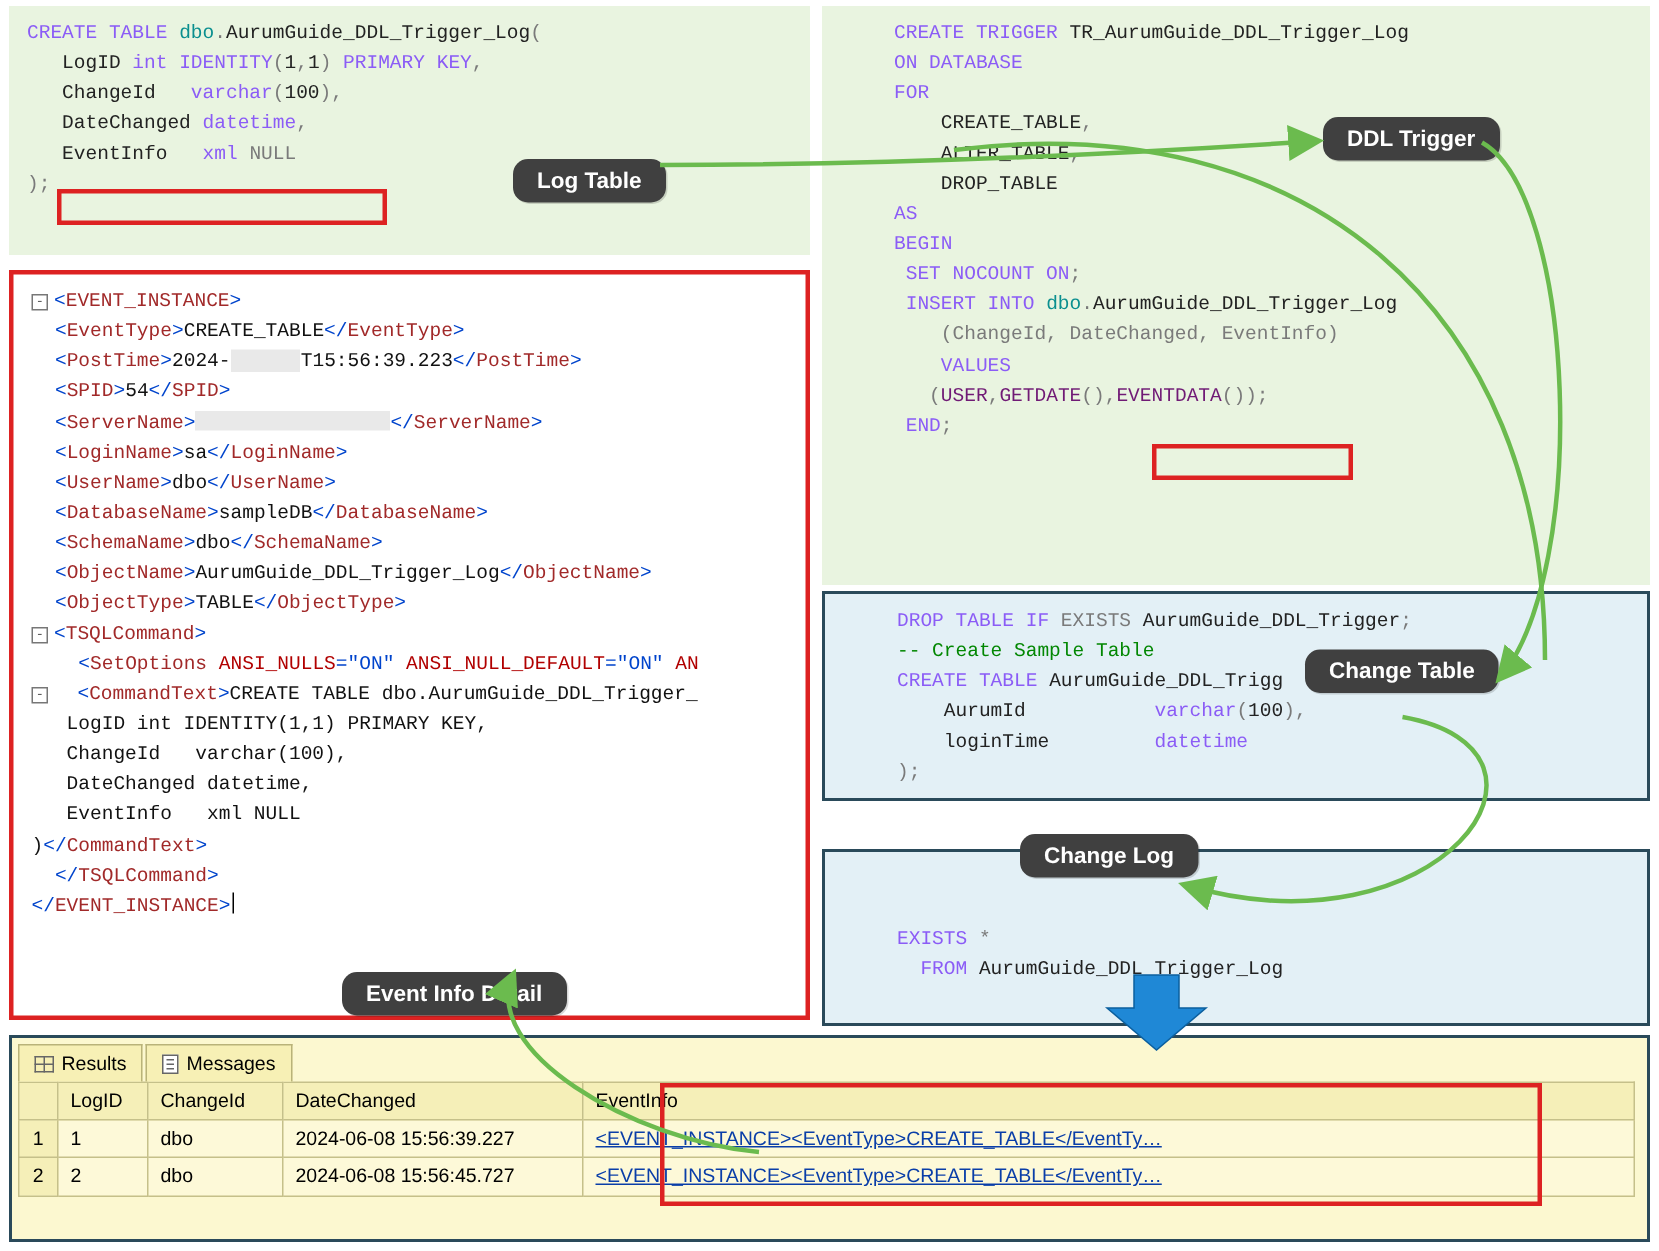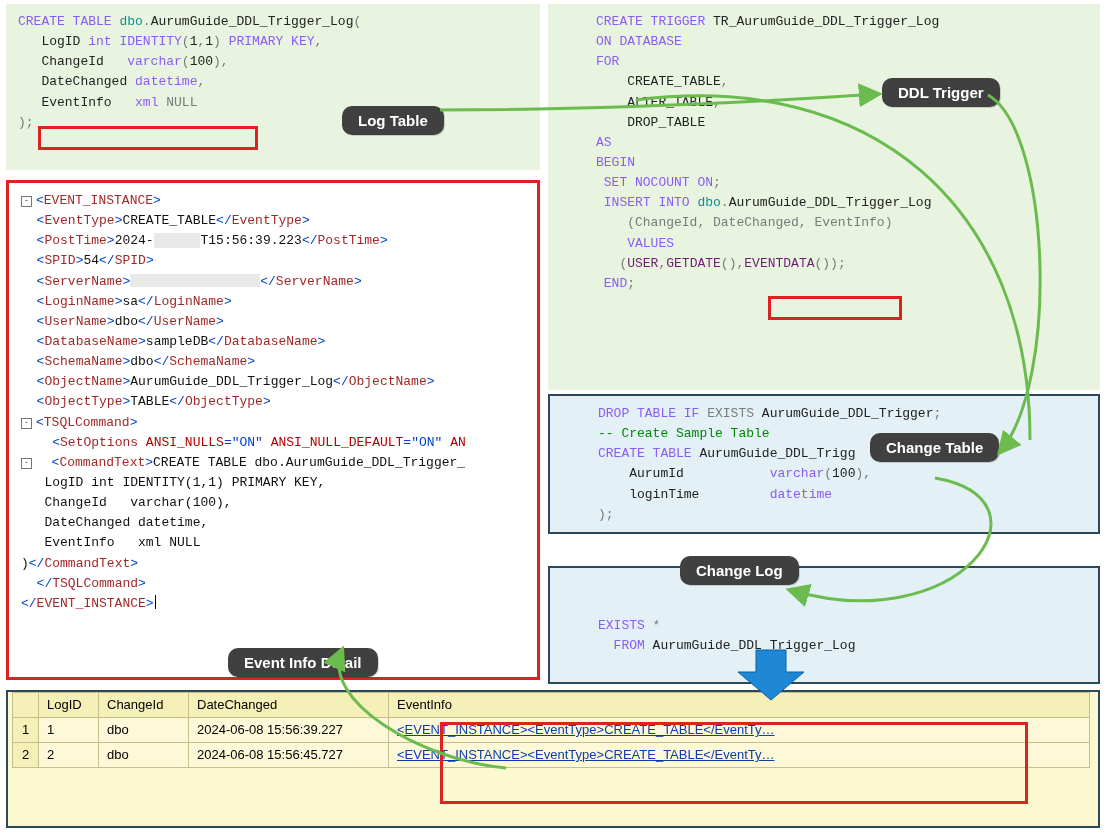--- a/index.html
+++ b/index.html
@@ -189,20 +189,30 @@
 <span class="kw-black">    loginTime         </span><span class="kw-blue">datetime</span>
 <span class="kw-gray">);</span></pre>
 </div>
 
 <div class="panel blue-bg" style="left:548px; top:566px; width:552px; height:118px; border:2px solid #2a4a5a;">
 <pre style="padding-left:36px;padding-top:40px"><span class="kw-blue">EXISTS </span><span class="kw-gray">*</span>
 <span class="kw-blue">  FROM </span><span class="kw-black">AurumGuide_DDL_Trigger_Log</span></pre>
 </div>
 
 <div class="panel yellow-bg" style="left:6px; top:690px; width:1094px; height:138px; border:2px solid #2a4a5a; padding:0;">
+  <div class="tabs">
+    <div class="tab">
+      <span class="icon-grid"></span>
+      <span>Results</span>
+    </div>
+    <div class="tab">
+      <span class="icon-msg"></span>
+      <span>Messages</span>
+    </div>
+  </div>
   <table class="grid">
     <tbody>
         <tr>
       <th class="rownum"></th>
       <th style="width:60px">LogID</th>
       <th style="width:90px">ChangeId</th>
       <th style="width:200px">DateChanged</th>
       <th>EventInfo</th>
     </tr>
     <tr>

